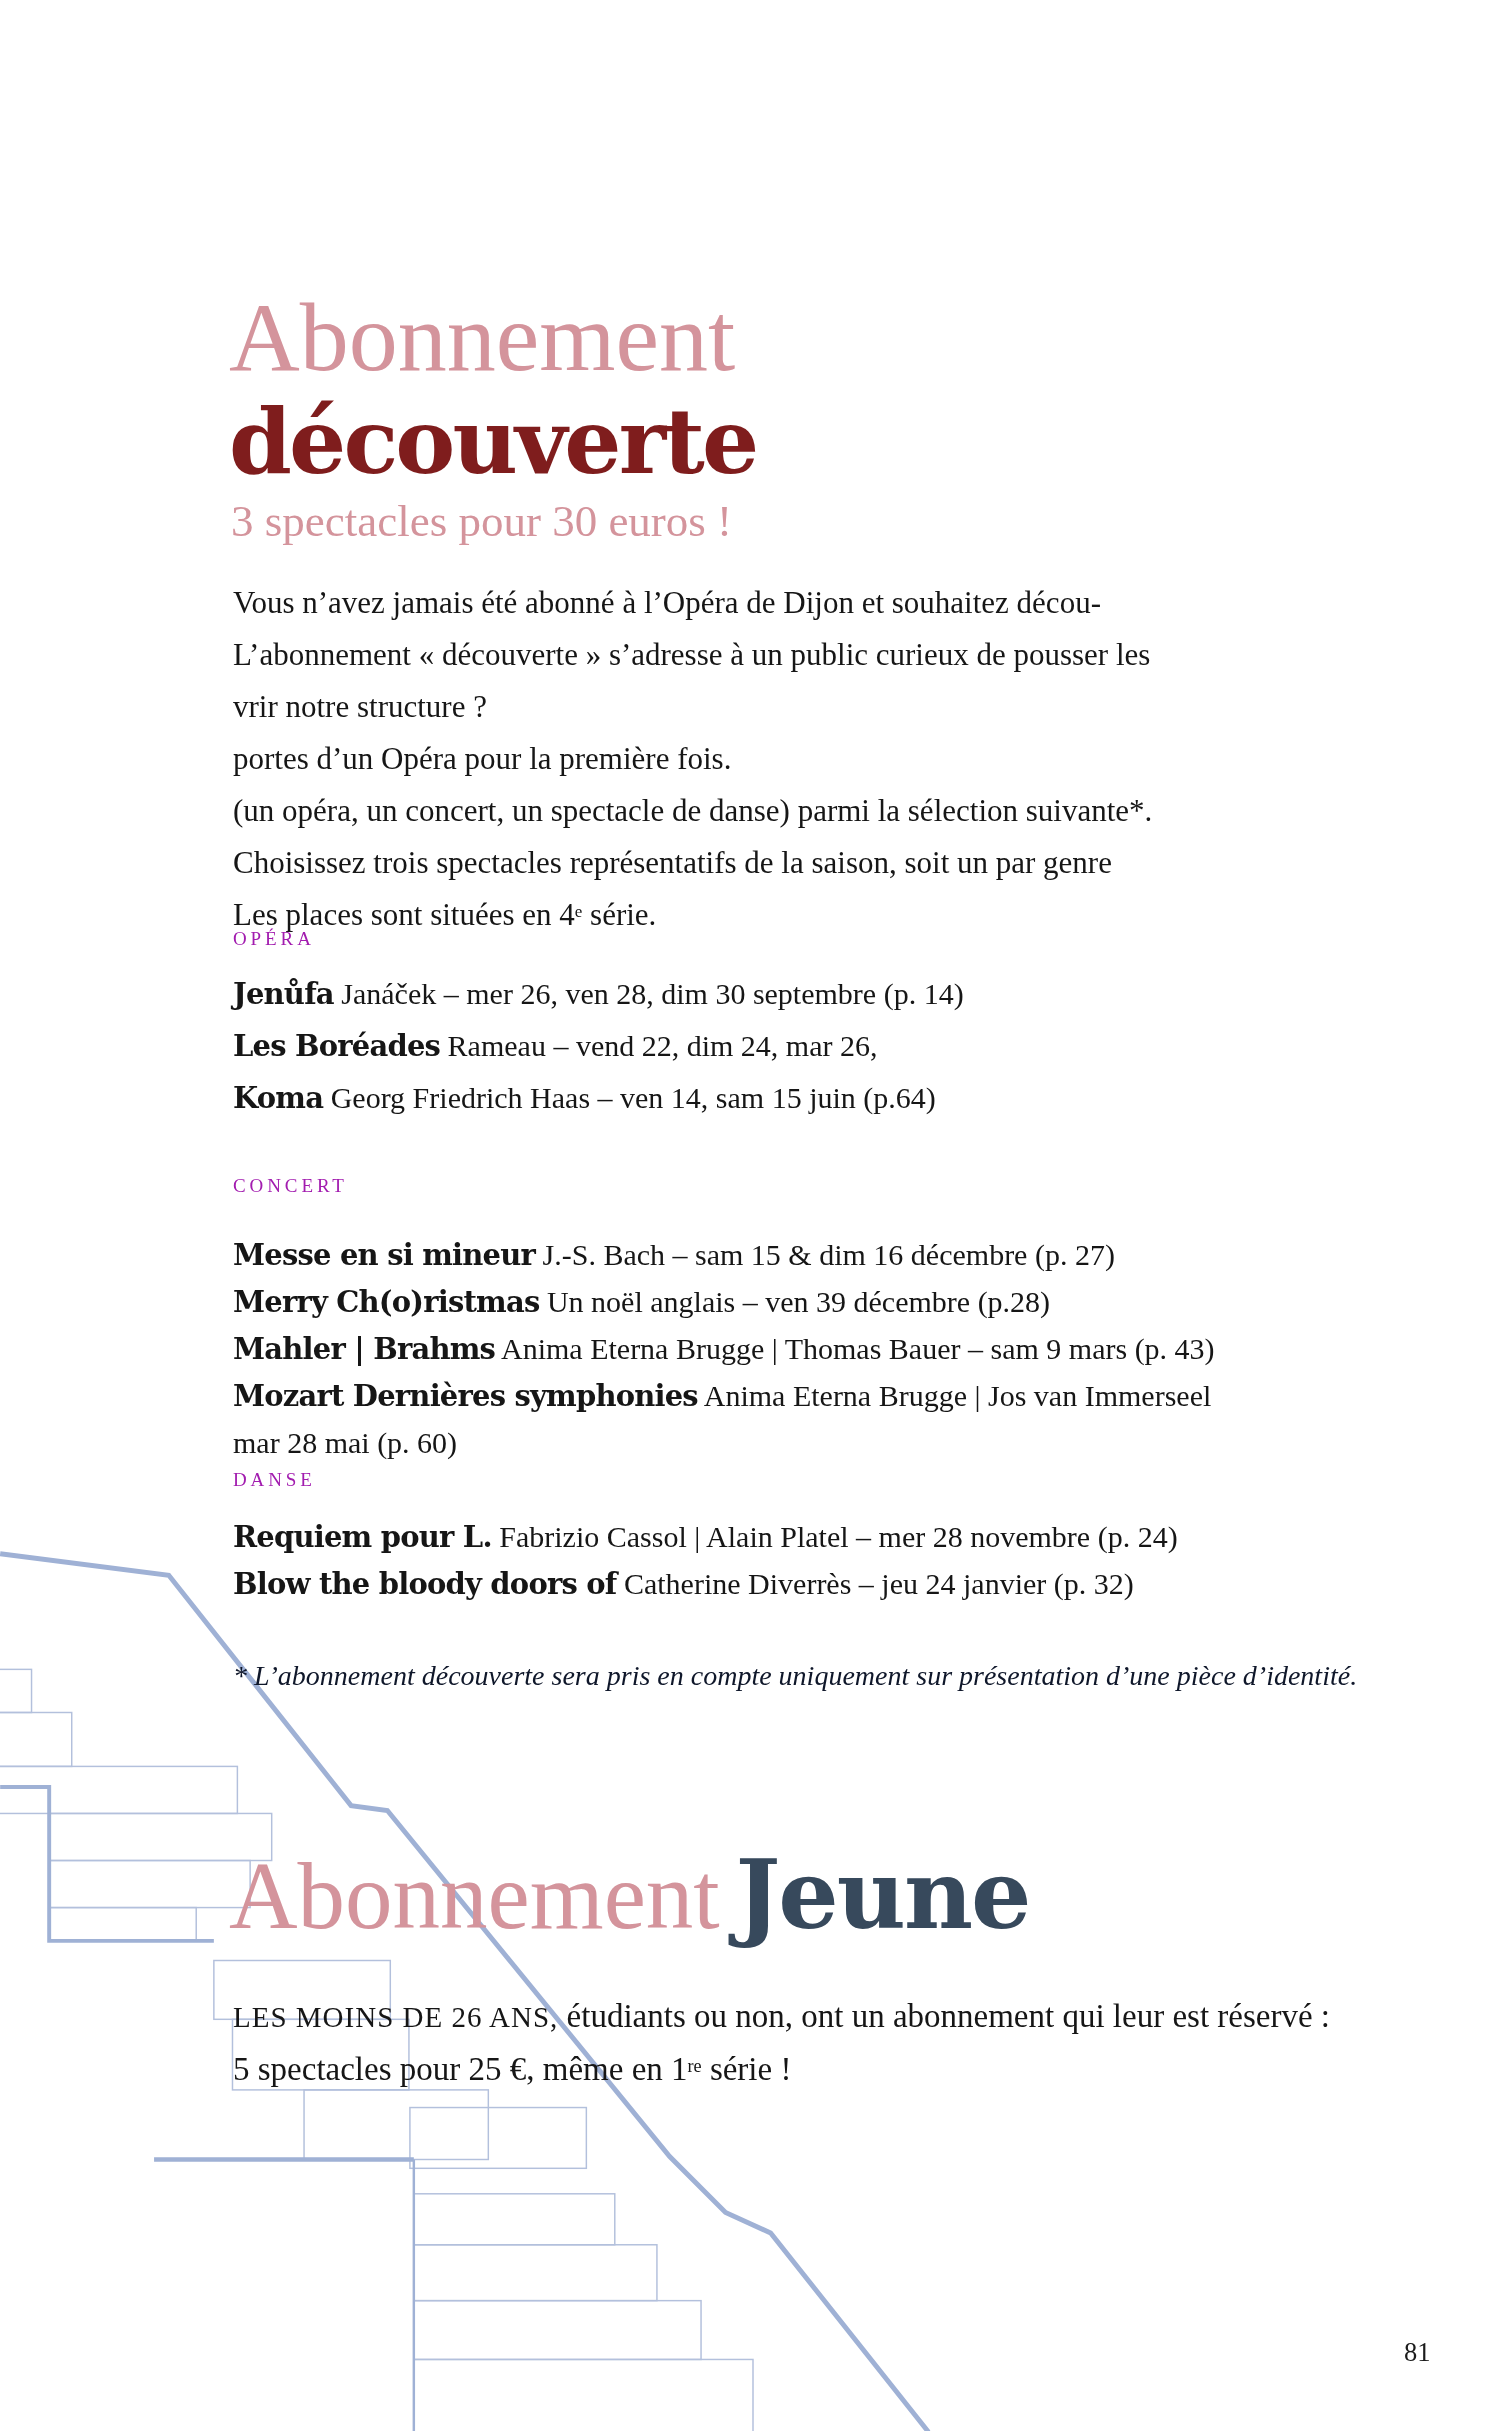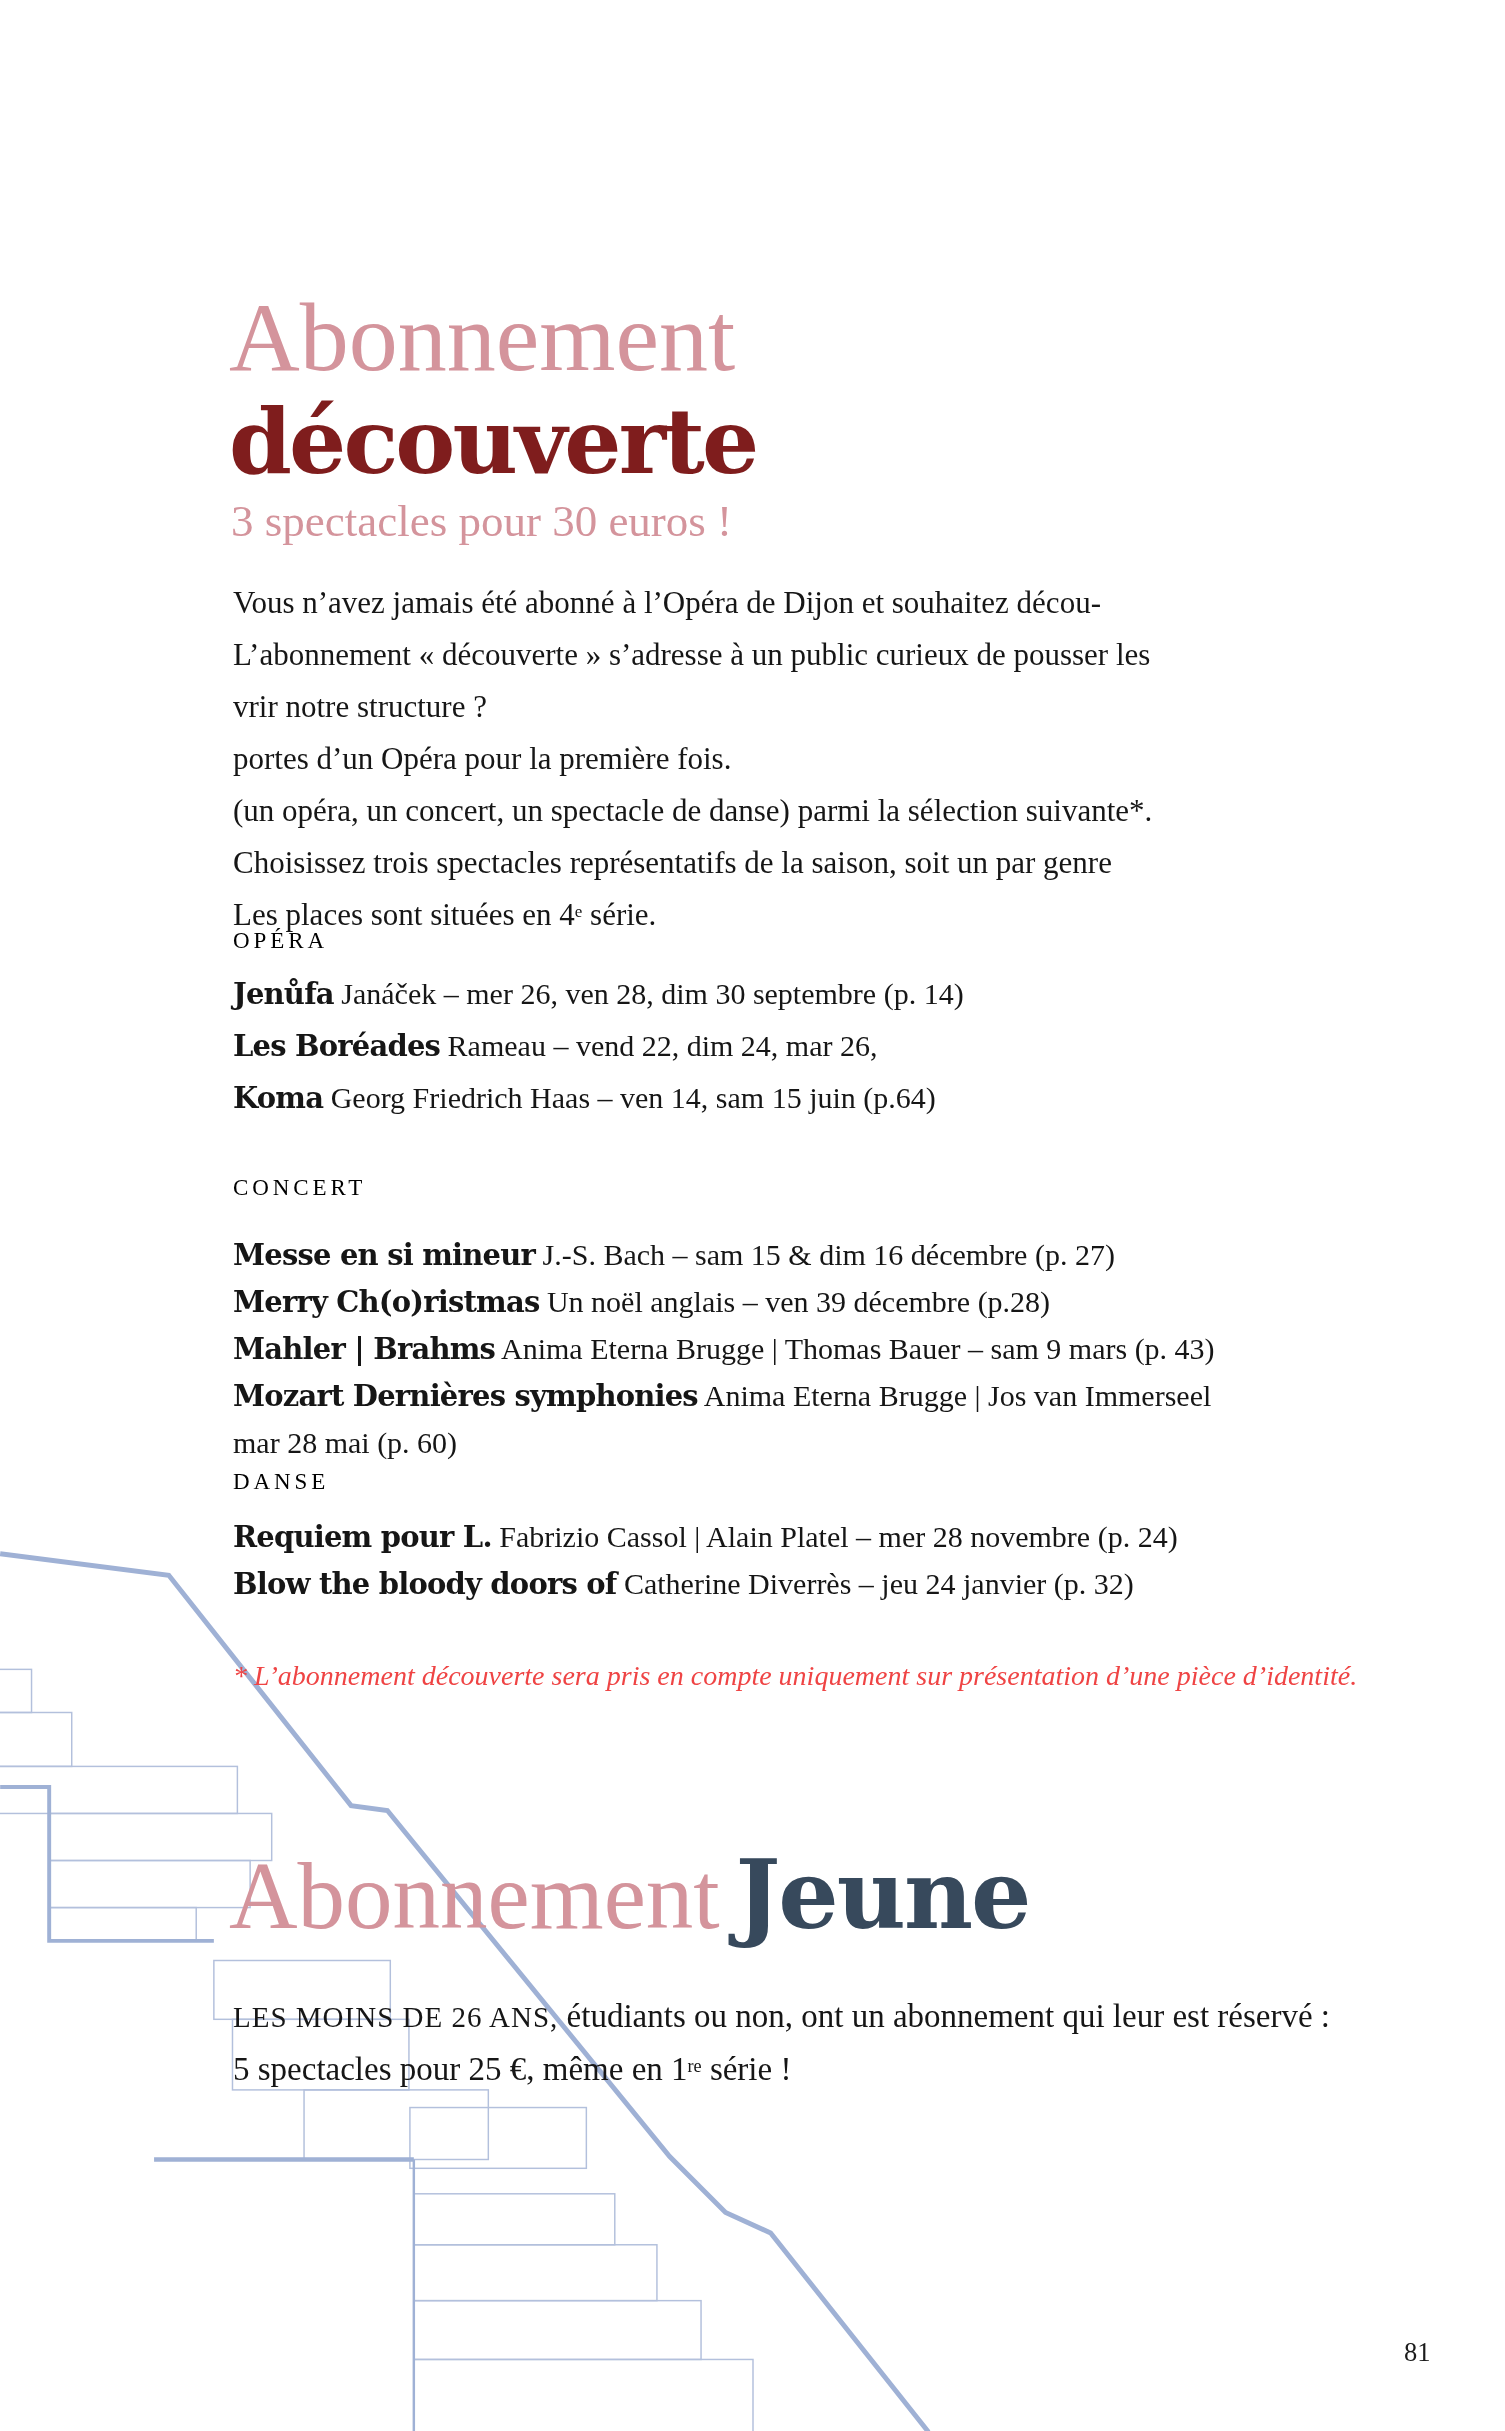--- a/index.html
+++ b/index.html
@@ -16,34 +16,34 @@
 
   
   #intro{position:absolute;left:233px;top:577px;font-size:31px;}
   #intro .line{height:52px;line-height:52px;white-space:nowrap;}
 
   
   .section{position:absolute;left:233px;}
   #sec-opera{top:929px;}
   #sec-concert{top:1176px;}
   #sec-danse{top:1470px;}
-  .sec-label{font-size:23px;letter-spacing:3.9px;color:#000000;line-height:1;}
+  .sec-label{font-size:19px;letter-spacing:3.9px;color:#a21caf;line-height:1;}
   .sec-lines{position:absolute;left:0;}
   #sec-opera .sec-lines{top:39px;}
   #sec-concert .sec-lines{top:55px;}
   #sec-danse .sec-lines{top:43px;}
   .sec-lines .line{white-space:nowrap;font-size:30px;}
   #sec-opera .line{height:52px;line-height:52px;}
   #sec-concert .line{height:47px;line-height:47px;}
   #sec-danse .line{height:47px;line-height:47px;}
   .b{font-family:"DejaVu Serif",serif;font-weight:bold;font-size:29px;letter-spacing:-0.8px;}
 
   
   .footnote{position:absolute;left:233px;top:1660px;font-size:28px;font-style:italic;
-            color:#ef4444;white-space:nowrap;}
+            color:#0f172a;white-space:nowrap;}
 
   
   .jeune-title{position:absolute;left:229px;top:1847px;line-height:1;white-space:nowrap;}
   .jeune-title .pink{font-size:95px;color:#d4949c;}
   .jeune-title .dark{font-size:95px;color:#37495c;font-family:"DejaVu Serif",serif;
                      font-weight:bold;letter-spacing:-2px;margin-left:15.7px;}
   #jeune-body{position:absolute;left:233px;top:1990px;font-size:33px;}
   #jeune-body .line{height:53px;line-height:53px;white-space:nowrap;}
   .caps{font-size:29px;letter-spacing:1px;}
   .sup{font-size:0.55em;position:relative;top:-0.45em;}

